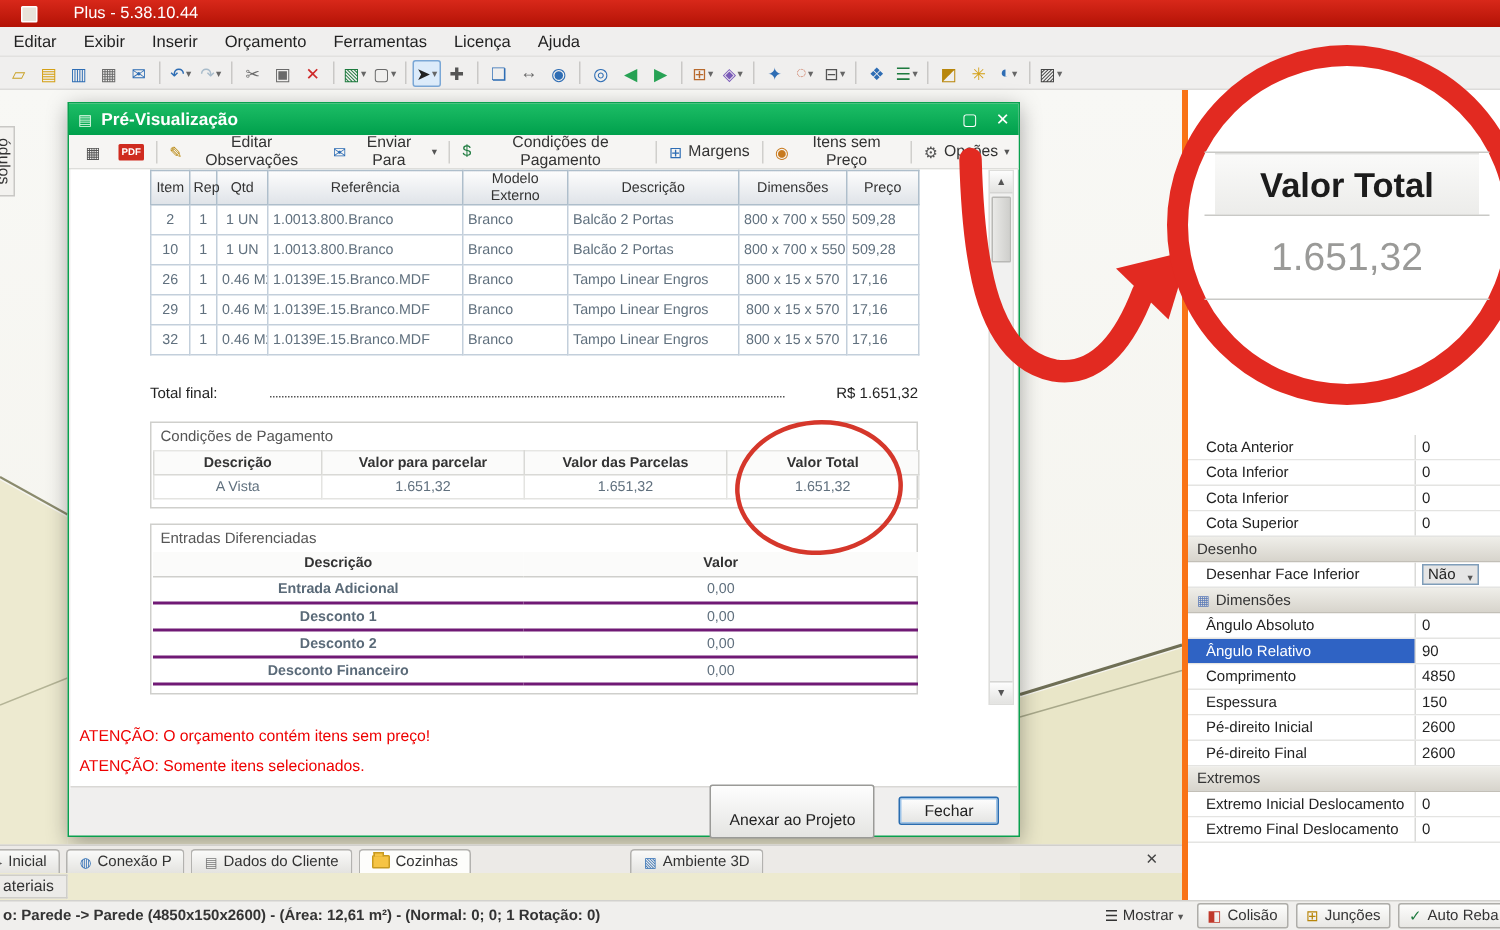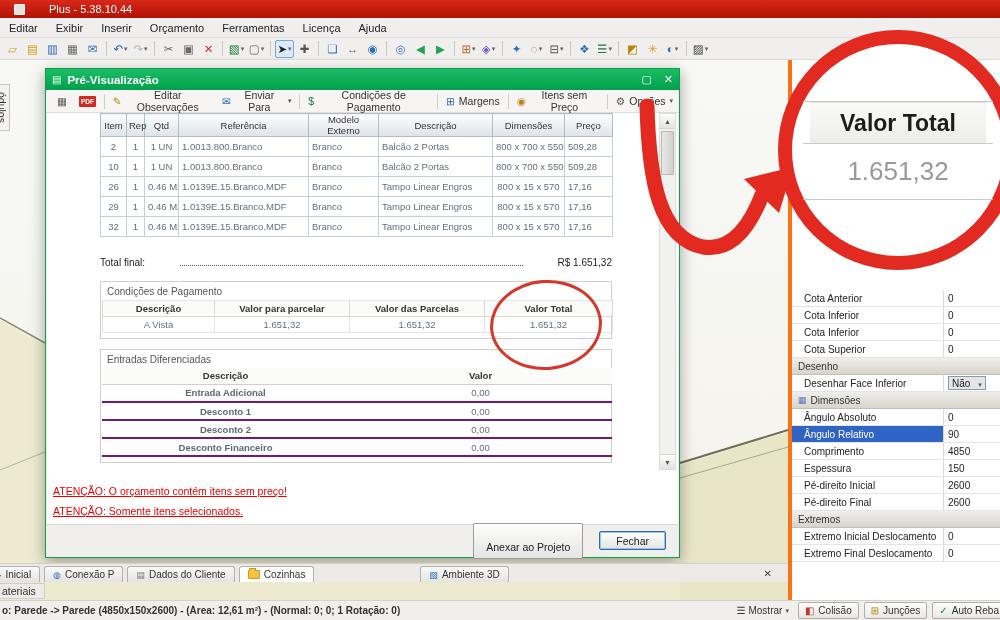--- a/index.html
+++ b/index.html
@@ -70,21 +70,21 @@
   table.ent th { font-size: 9.5px; font-weight: bold; color: #333; border-bottom: 1px solid #cfcfcc; height: 16px; text-align: center; background: #fbfbfa; }
   table.ent td { font-size: 9.5px; height: 18px; text-align: center; border-bottom: 2px solid #701a75; margin-top: 36px; }
   table.ent td.k { font-weight: bold; color: #5a6a78; }
   table.ent td.v { color: #60707e; }
 
   .dlg-scroll { position: absolute; top: 0; right: 2px; width: 17px; height: 357px; background: #f1f1f0; border: 1px solid #dddddb; }
   .scr-btn { height: 15px; display: flex; align-items: center; justify-content: center; font-size: 7px; color: #555; background: linear-gradient(#fdfdfd,#e3e3e1); border-bottom: 1px solid #d5d5d3; }
   .scr-btn.down { position: absolute; bottom: 0; left: 0; right: 0; border-top: 1px solid #d5d5d3; border-bottom: none; }
   .scr-thumb { position: absolute; top: 17px; left: 1px; right: 1px; height: 44px; background: linear-gradient(90deg,#e9e9e7,#cfcfcc); border: 1px solid #b8b8b5; border-radius: 1px; }
 
-  .warn { position: absolute; left: 6px; font-size: 10.5px; color: #ee0000; white-space: nowrap; text-decoration: underline; }
+  .warn { position: absolute; left: 6px; font-size: 10.5px; color: #ee0000; white-space: nowrap; }
   .dlg-footer { position: absolute; left: 1px; right: 1px; bottom: 1px; height: 32px; background: #f0efee; border-top: 1px solid #d9d8d5; display: flex; align-items: center; justify-content: flex-end; gap: 16px; padding-right: 12px; }
   .btn { font-family: inherit; font-size: 10.5px; color: #222; padding: 17px 12px; background: linear-gradient(#fefefe,#e4e4e2); border: 1px solid #9a9a97; border-radius: 2px; height: 19px; }
   .btn.default { border: 1px solid #2a6db0; box-shadow: inset 0 0 0 1px #9cc3e8; padding: 2px 16px; }
 
   
   .ellipse-note { position: absolute; left: 490px; top: 280px; width: 112px; height: 90px; border: 3px solid #d5372b; border-radius: 50%; transform: rotate(-4deg); z-index: 12; pointer-events: none; }
   .arrow-svg { position: absolute; top: 0; left: 0; z-index: 15; pointer-events: none; }
   .big-circle { position: absolute; left: 778px; top: 30px; width: 240px; height: 240px; border: 14px solid #e22a21; border-radius: 50%; background: #fff; z-index: 16; display: flex; flex-direction: column; align-items: center; justify-content: center; }
   .bc-header-wrap { width: 176px; text-align: center; background: linear-gradient(#fafaf9,#ececea); padding: 7px 0 6px 0; border-top: 1px solid #e0e0de; }
   .bc-header { font-size: 23px; font-weight: bold; color: #1c1c1c; }

